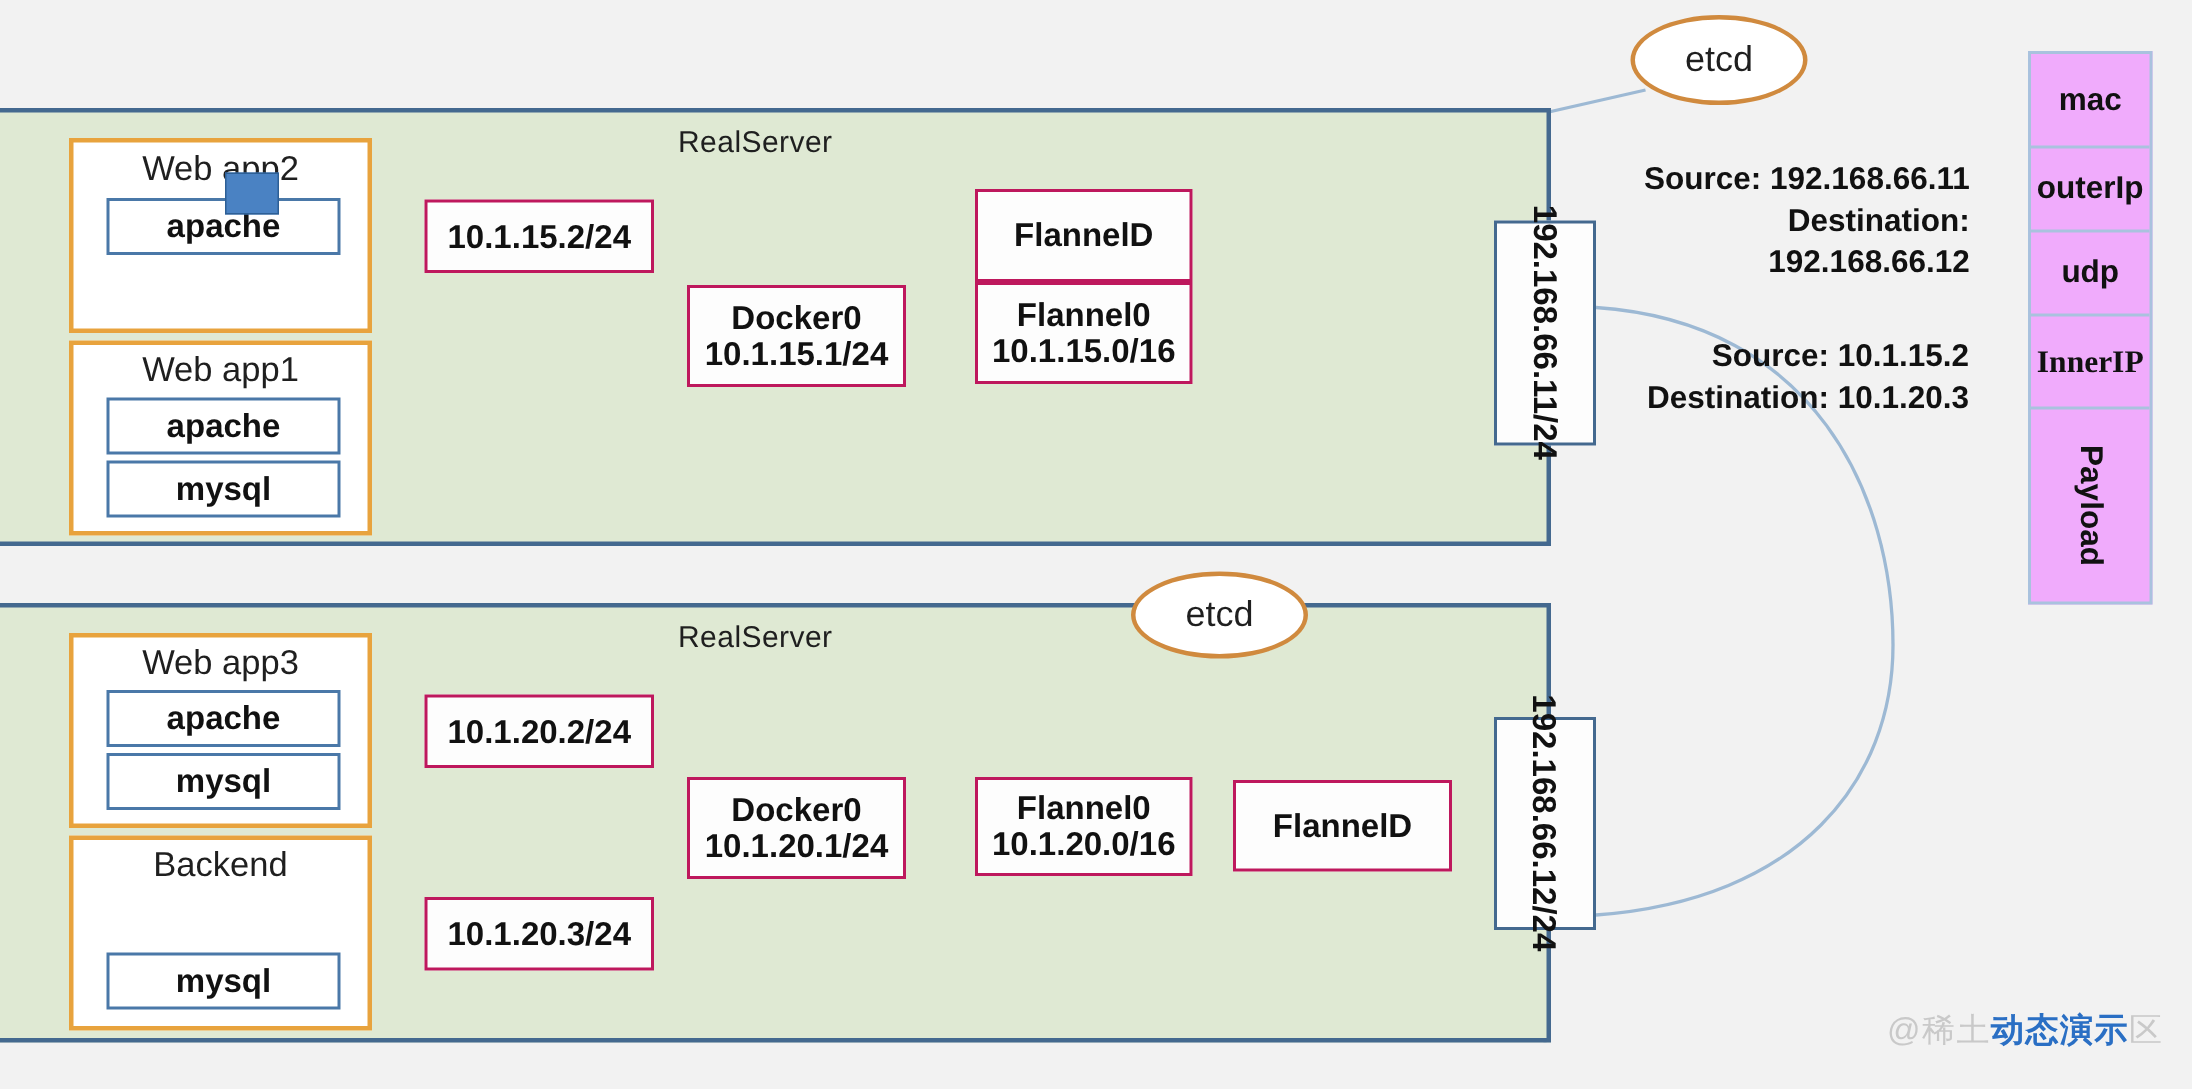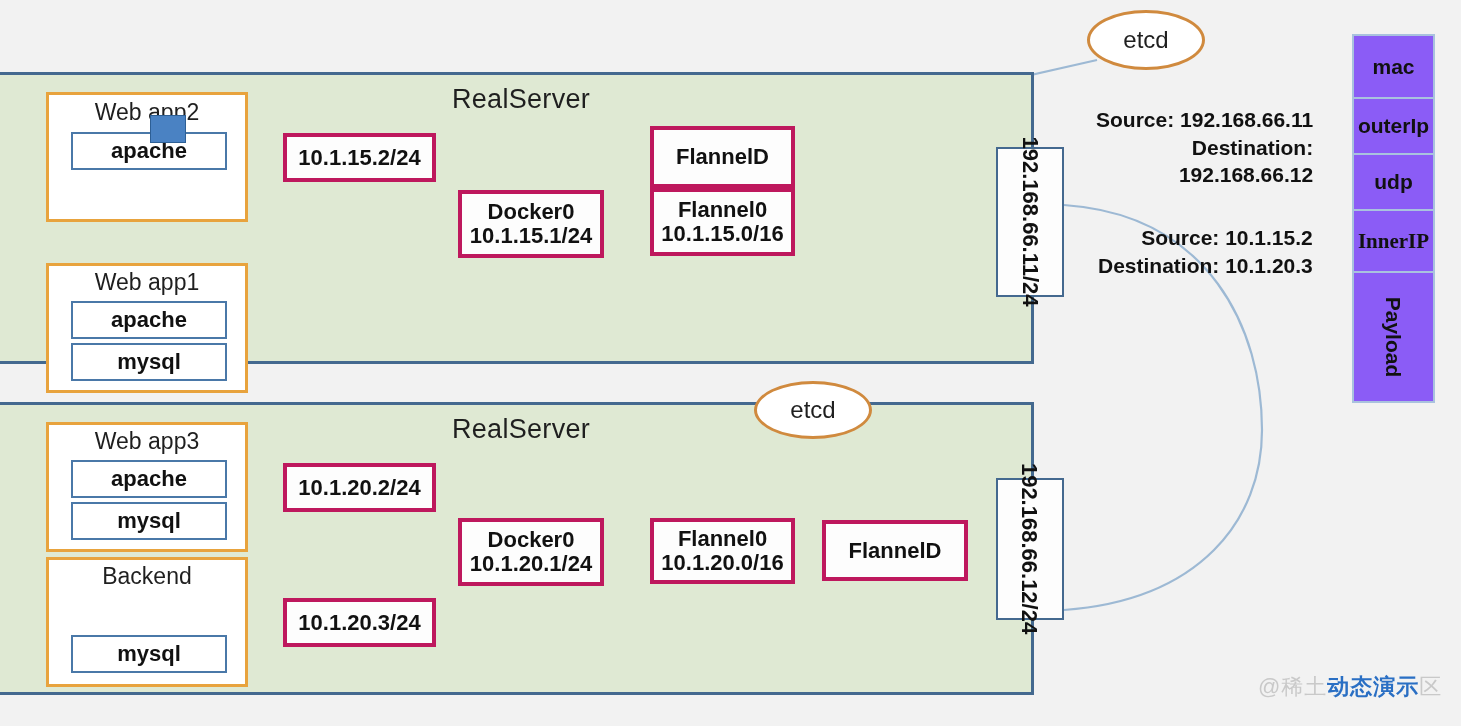--- a/index.html
+++ b/index.html
@@ -16,21 +16,21 @@
   .node{position:absolute;box-sizing:border-box;}
 
   
   .host{
     background:#dfe9d3;
     border:3px solid #44698f;
   }
   .host-label{
     position:absolute;
     color:#1f1f1f;
-    font-size:27px;
+    font-size:20px;
     letter-spacing:.3px;
     white-space:nowrap;
   }
 
   
   .app{
     background:#ffffff;
     border:3px solid #e8a33d;
   }
   .app-title{
@@ -47,21 +47,21 @@
     background:#ffffff;
     border:2px solid #4a78a8;
     display:flex;align-items:center;justify-content:center;
     font-size:22px;font-weight:bold;color:#111;
     box-sizing:border-box;
   }
 
   
   .box{
     background:#fdfdfd;
-    border:4px solid #be185d;
+    border:2px solid #be185d;
     display:flex;align-items:center;justify-content:center;
     text-align:center;
     font-size:22px;font-weight:bold;color:#111;
     line-height:1.08;
     box-sizing:border-box;
     padding:0 2px;
   }
 
   
   .vbox{
@@ -85,21 +85,21 @@
     border-radius:50%;
     display:flex;align-items:center;justify-content:center;
     font-size:24px;color:#1f1f1f;
     box-sizing:border-box;
   }
 
   
   .packet{
     position:absolute;
     border:2px solid #a9c2de;
-    background:#8b5cf6;
+    background:#f0abfc;
     box-sizing:border-box;
   }
   .pcell{
     box-sizing:border-box;
     border-bottom:2px solid #a9c2de;
     display:flex;align-items:center;justify-content:center;
     font-size:21px;font-weight:bold;color:#111;
     overflow:hidden;
   }
   .pcell:last-child{border-bottom:none;}
@@ -180,21 +180,21 @@
 
   <div class="node host" style="left:-6px;top:72px;width:1040px;height:292px;"></div>
   <div class="host-label" style="left:452px;top:84px;">RealServer</div>
 
   <div class="node app" style="left:46px;top:92px;width:202px;height:130px;">
     <div class="app-title" style="top:4px;">Web app2</div>
     <div class="svc" style="left:22px;top:37px;width:156px;height:38px;">apache</div>
   </div>
   <div class="cursor-sq" style="left:150px;top:115px;width:34px;height:26px;"></div>
 
-  <div class="node app" style="left:46px;top:227px;width:202px;height:130px;margin-top:36px;">
+  <div class="node app" style="left:46px;top:227px;width:202px;height:130px;">
     <div class="app-title" style="top:3px;">Web app1</div>
     <div class="svc" style="left:22px;top:35px;width:156px;height:38px;">apache</div>
     <div class="svc" style="left:22px;top:77px;width:156px;height:38px;">mysql</div>
   </div>
 
   <div class="node box" style="left:283px;top:133px;width:153px;height:49px;">10.1.15.2/24</div>
 
   <div class="node box" style="left:458px;top:190px;width:146px;height:68px;white-space:pre-line;">Docker0
 10.1.15.1/24</div>
 

